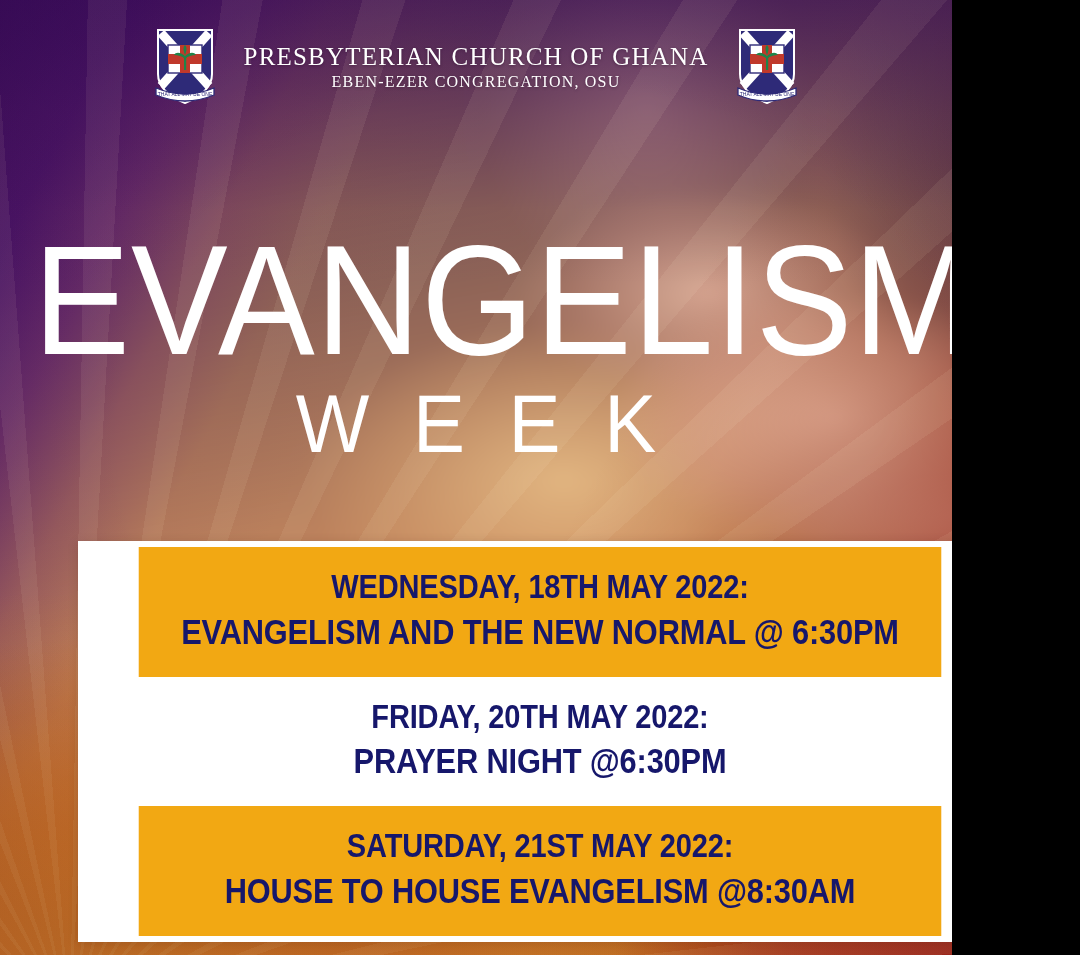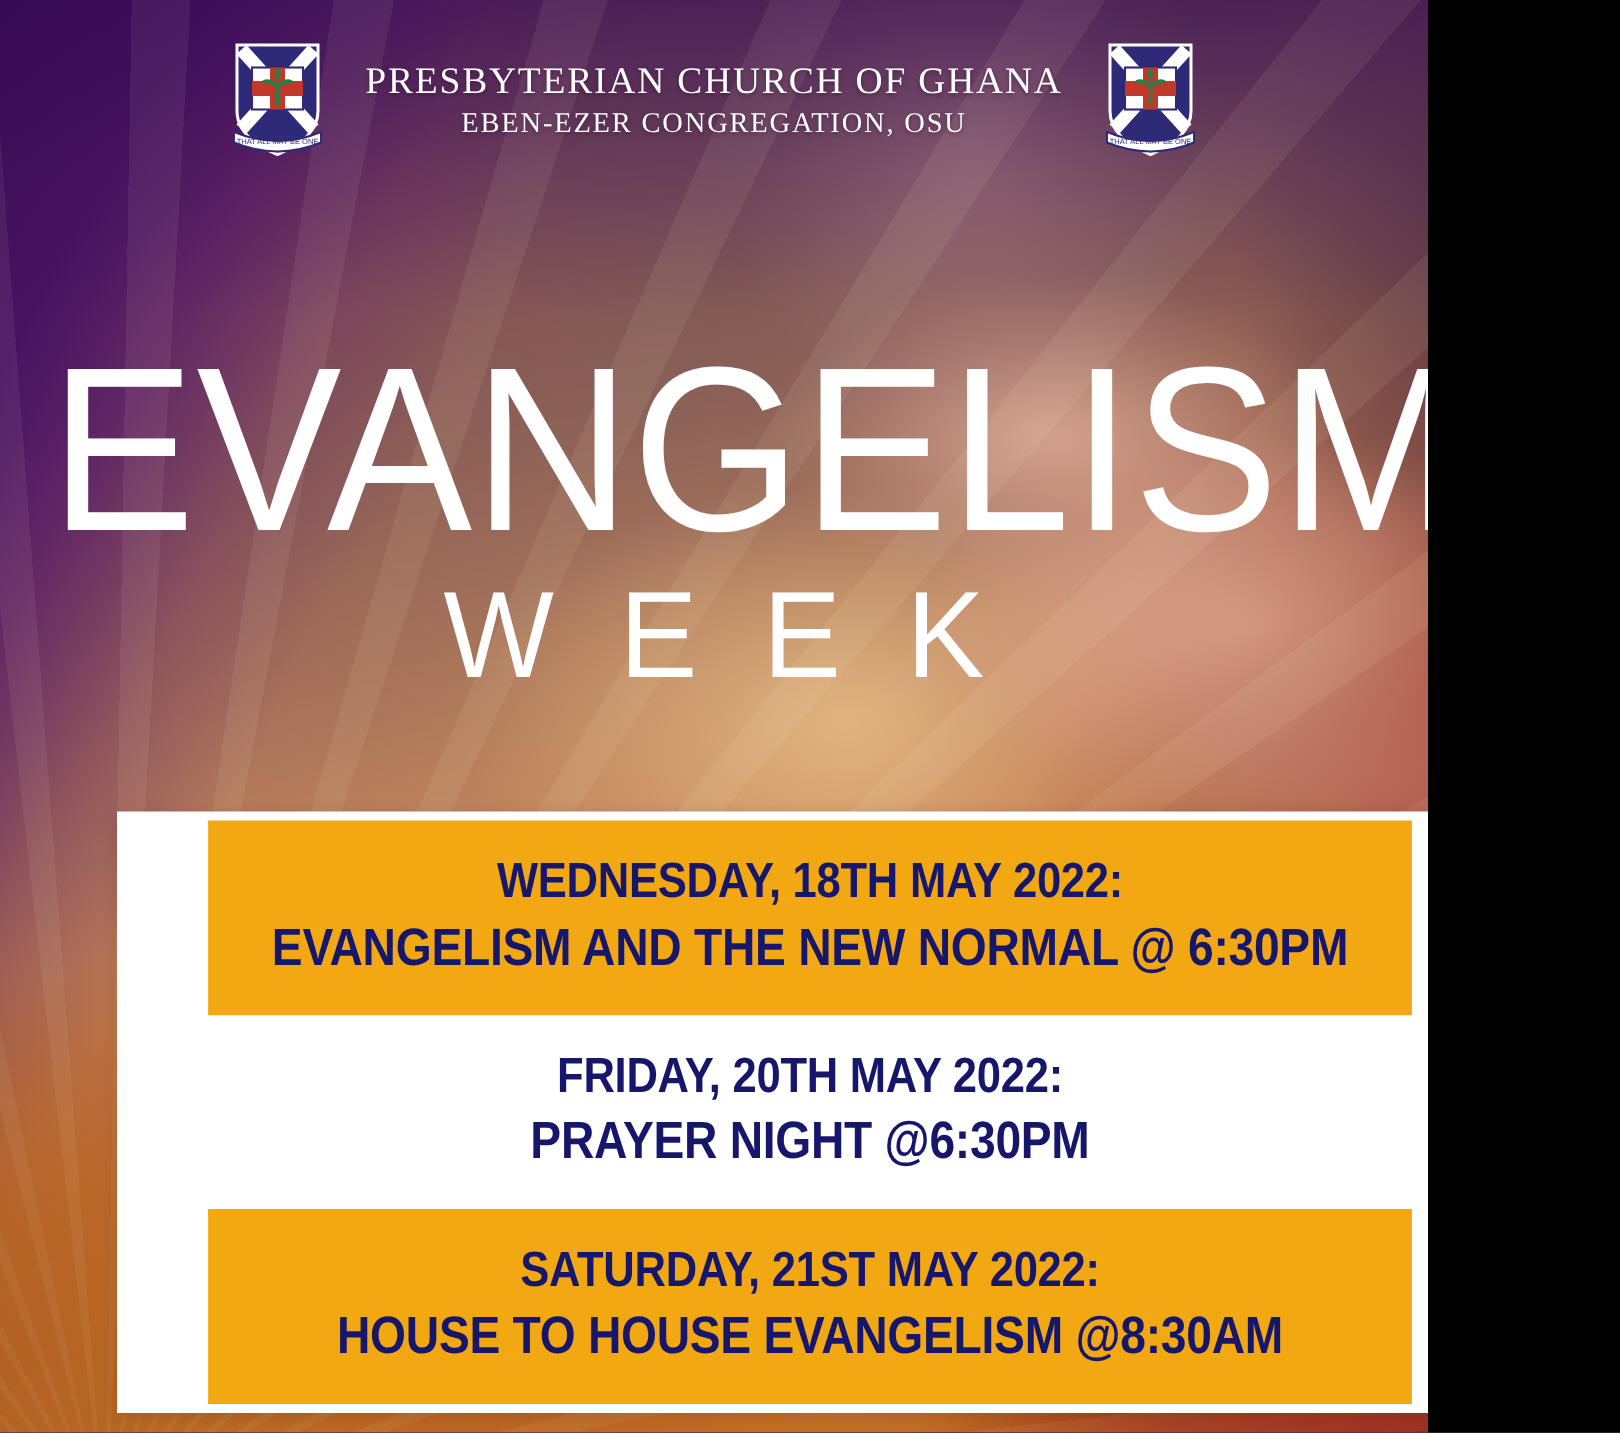--- a/index.html
+++ b/index.html
@@ -103,21 +103,21 @@
     font-family: "Liberation Serif", serif;
     text-shadow: 0 1px 3px rgba(40,10,40,0.45);
   }
   .header-line1 {
     font-size: 25px;
     letter-spacing: 1.2px;
     line-height: 1.22;
     white-space: nowrap;
   }
   .header-line2 {
-    font-size: 19px;
+    font-size: 16px;
     letter-spacing: 1.2px;
     line-height: 1.22;
     white-space: nowrap;
     font-family: Liberation Serif, serif;
   }
 
   
   .title-main {
     position: absolute;
     top: 222px;

